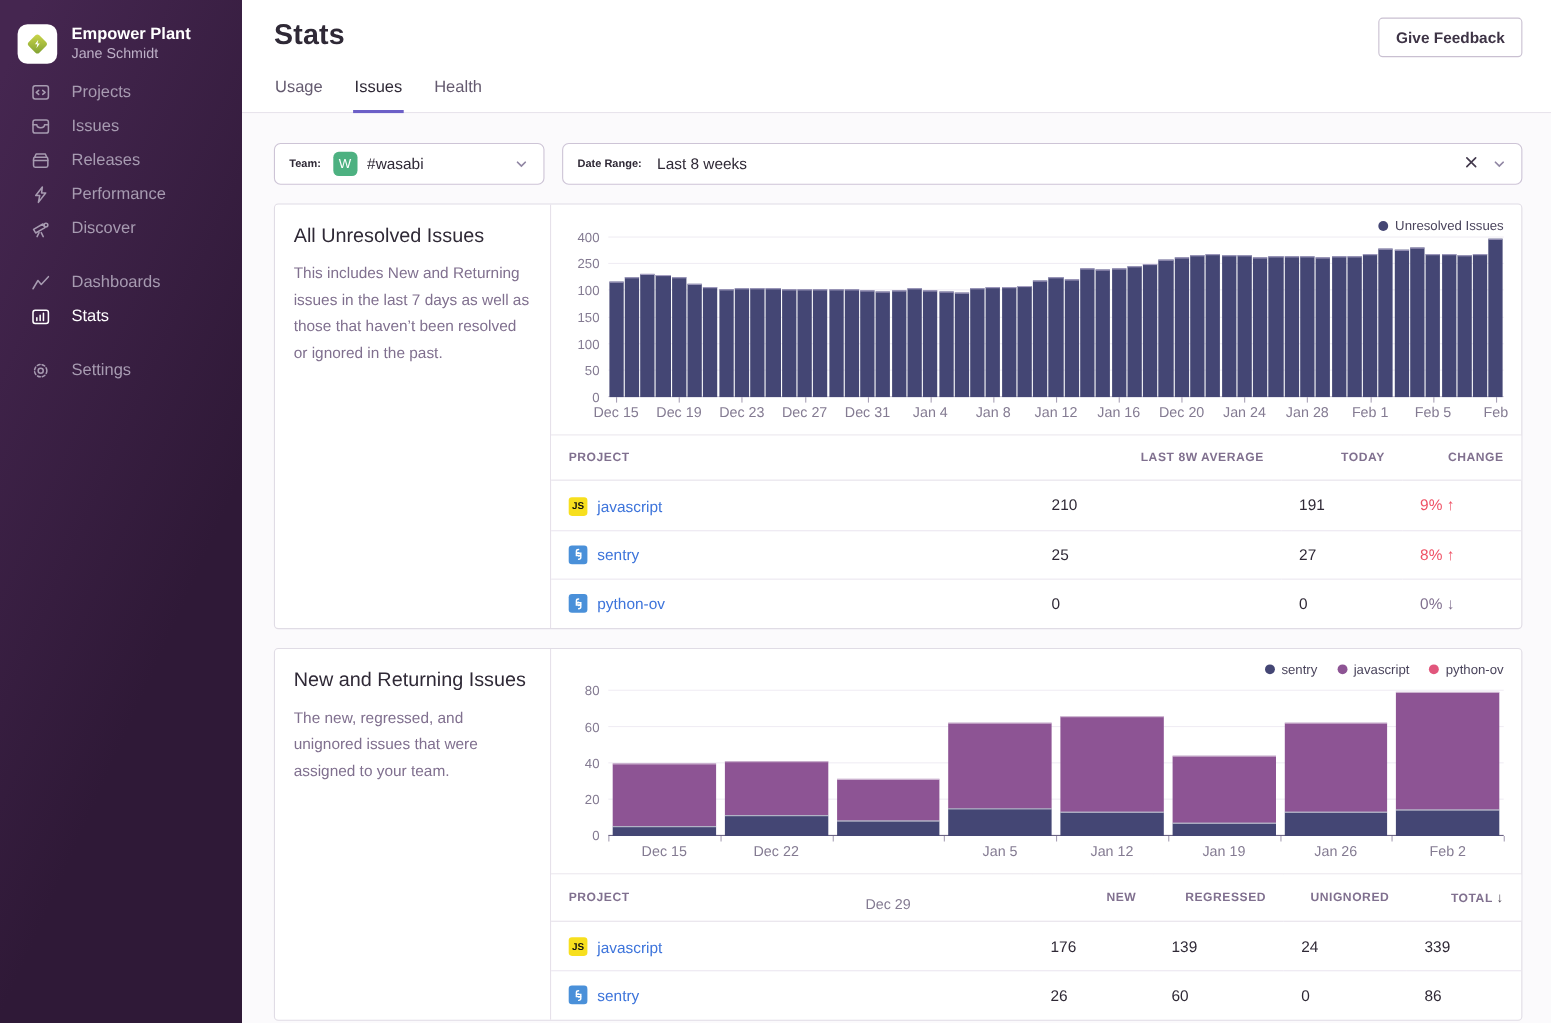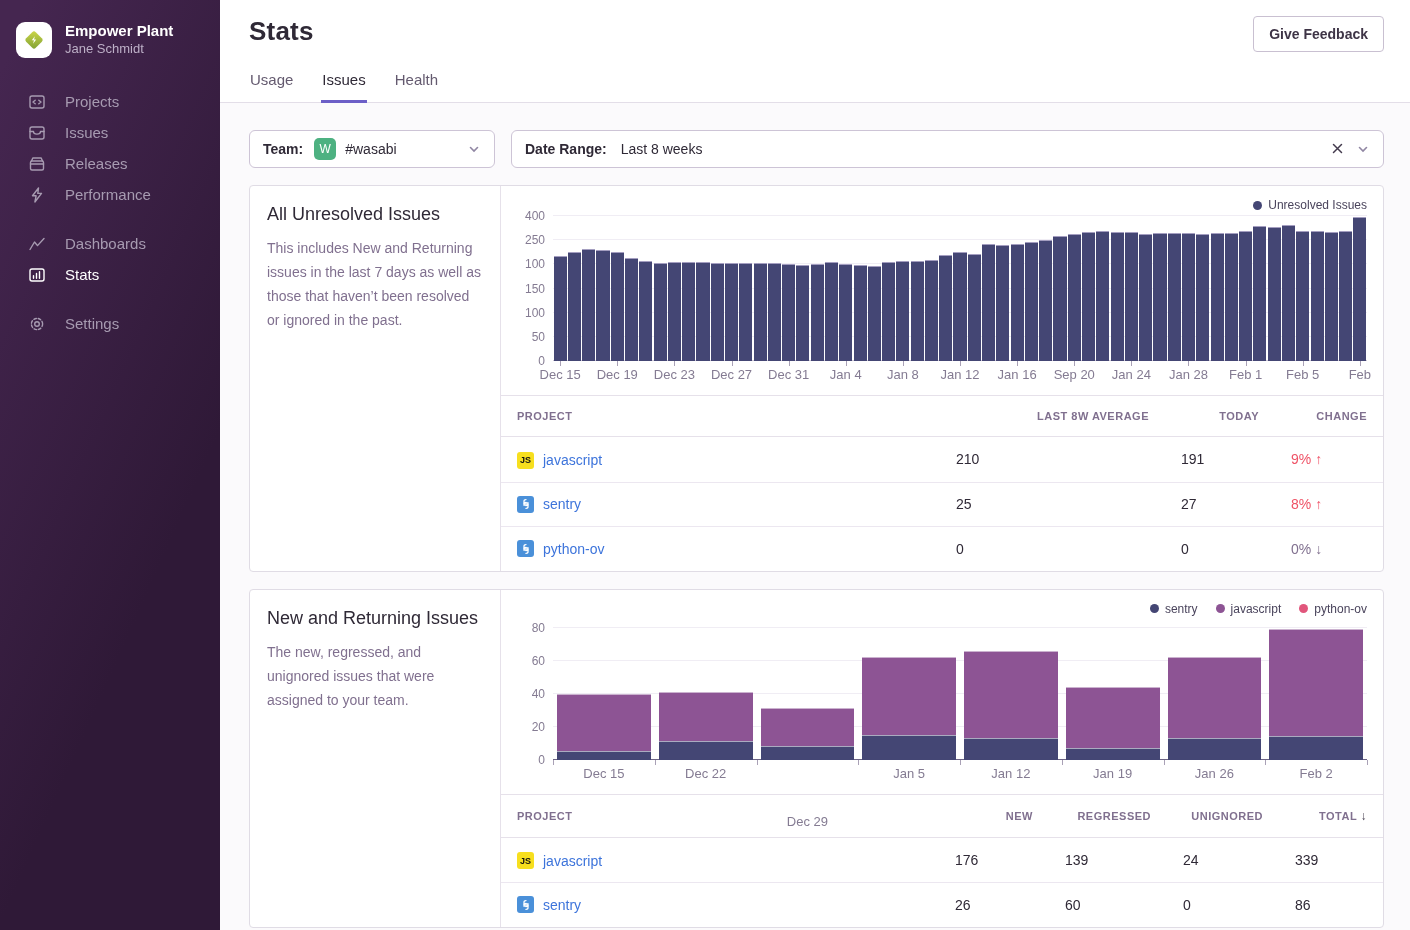--- a/index.html
+++ b/index.html
@@ -9,21 +9,21 @@
   .app { display:flex; width:1410px; height:930px; }
 
   
   .sidebar { width:220px; flex:0 0 220px; height:100%;
     background:linear-gradient(294deg,#2f1937 35%,#452650 95%); color:#a79bb1; }
   .org { display:flex; align-items:center; gap:13px; padding:22px 16px 10px 16px; }
   .org-logo { width:36px; height:36px; background:#fff; border-radius:9px;
     display:flex; align-items:center; justify-content:center; }
   .org-name { color:#fff; font-weight:bold; font-size:15px; line-height:1.25; }
   .org-user { color:#bdb0c7; font-size:13px; line-height:1.3; }
-  .nav { margin-top:18px; }
+  .nav { }
   .nav-item { display:flex; align-items:center; height:31px; padding-left:28px;
     font-size:15px; cursor:pointer; color:#a79bb1; }
   .nav-item .nav-icon { width:19px; height:19px; display:flex; align-items:center; }
   .nav-item .nav-label { margin-left:18px; }
   .nav-item.active { color:#fff; }
   .nav-gap { height:18px; }
   .nav svg { stroke:currentColor; fill:none; stroke-width:1.4; stroke-linecap:round; stroke-linejoin:round; }
 
   
   .main { flex:1; display:flex; flex-direction:column; background:#fff; min-width:0; }
@@ -40,21 +40,21 @@
   .tab.active { color:#2f2936; border-bottom-color:#6c5fc7; }
 
   .content { flex:1; background:#fbfafc; padding:27px 26px 0 29px; min-height:0; }
 
   
   .filter-row { display:flex; gap:16px; }
   .select-box { background:#fff; border:1px solid #cdc4d6; border-radius:6px; height:38px;
     display:flex; align-items:center; padding:0 13px; cursor:pointer; }
   .team-select { width:246px; }
   .range-select { flex:1; }
-  .filter-label { font-weight:bold; font-size:14px; color:#2f2936; }
+  .filter-label { font-weight:bold; font-size:10px; color:#2f2936; }
   .team-avatar { width:22px; height:22px; border-radius:5px; background:#4db181; color:#fff;
     font-size:12px; display:flex; align-items:center; justify-content:center; margin-left:11px; }
   .team-value { margin-left:9px; font-size:14px; }
   .range-value { margin-left:14px; font-size:14px; }
   .spacer { flex:1; }
   .chev { color:#9086a3; display:flex; }
   .clear-x { color:#433a4d; font-size:15px; margin-right:12px; cursor:pointer; }
 
   
   .panel { background:#fff; border:1px solid #e0dce5; border-radius:4px; margin-top:17px;
@@ -159,20 +159,30 @@
         </span>
         <span class="nav-label">Releases</span>
       </div>
       <div class="nav-item">
         <span class="nav-icon">
           <svg width="18" height="18" viewBox="0 0 18 18">
               <path d="M10.5 2L4.5 9.8h3.6L6.9 16l6.6-8.6H9.8L10.5 2z"></path>
             </svg>
         </span>
         <span class="nav-label">Performance</span>
+      </div>
+      <div class="nav-item">
+        <span class="nav-icon">
+          <svg width="18" height="18" viewBox="0 0 18 18">
+              <path d="M2.5 9.5L11 4.6l1.9 3.4L4.4 12.8z"></path>
+              <circle cx="13.8" cy="5.6" r="1.7"></circle>
+              <path d="M7.5 12.5l-1.8 3.6M9.5 12.5l1.8 3.6"></path>
+            </svg>
+        </span>
+        <span class="nav-label">Discover</span>
       </div>
 
       <div class="nav-gap"></div>
 
       <div class="nav-item">
         <span class="nav-icon">
           <svg width="18" height="18" viewBox="0 0 18 18">
               <path d="M2 14.5L6.5 7l3 3.6L16 3.5"></path>
             </svg>
         </span>
@@ -351,21 +361,21 @@
             <div class="xlab-row" id="xlabs1">
                 <div class="xlab" style="left: 0.877193%;">Dec 15</div>
                 <div class="xlab" style="left: 7.89474%;">Dec 19</div>
                 <div class="xlab" style="left: 14.9123%;">Dec 23</div>
                 <div class="xlab" style="left: 21.9298%;">Dec 27</div>
                 <div class="xlab" style="left: 28.9474%;">Dec 31</div>
                 <div class="xlab" style="left: 35.9649%;">Jan 4</div>
                 <div class="xlab" style="left: 42.9825%;">Jan 8</div>
                 <div class="xlab" style="left: 50%;">Jan 12</div>
                 <div class="xlab" style="left: 57.0175%;">Jan 16</div>
-                <div class="xlab" style="left: 64.0351%;">Sep 20</div>
+                <div class="xlab" style="left: 64.0351%;">Dec 20</div>
                 <div class="xlab" style="left: 71.0526%;">Jan 24</div>
                 <div class="xlab" style="left: 78.0702%;">Jan 28</div>
                 <div class="xlab" style="left: 85.0877%;">Feb 1</div>
                 <div class="xlab" style="left: 92.1053%;">Feb 5</div>
                 <div class="xlab" style="left: 99.1228%;">Feb</div>
               </div>
           </div>
           <div class="panel1-table-wrap">
             <table class="stat-table">
               <thead>

